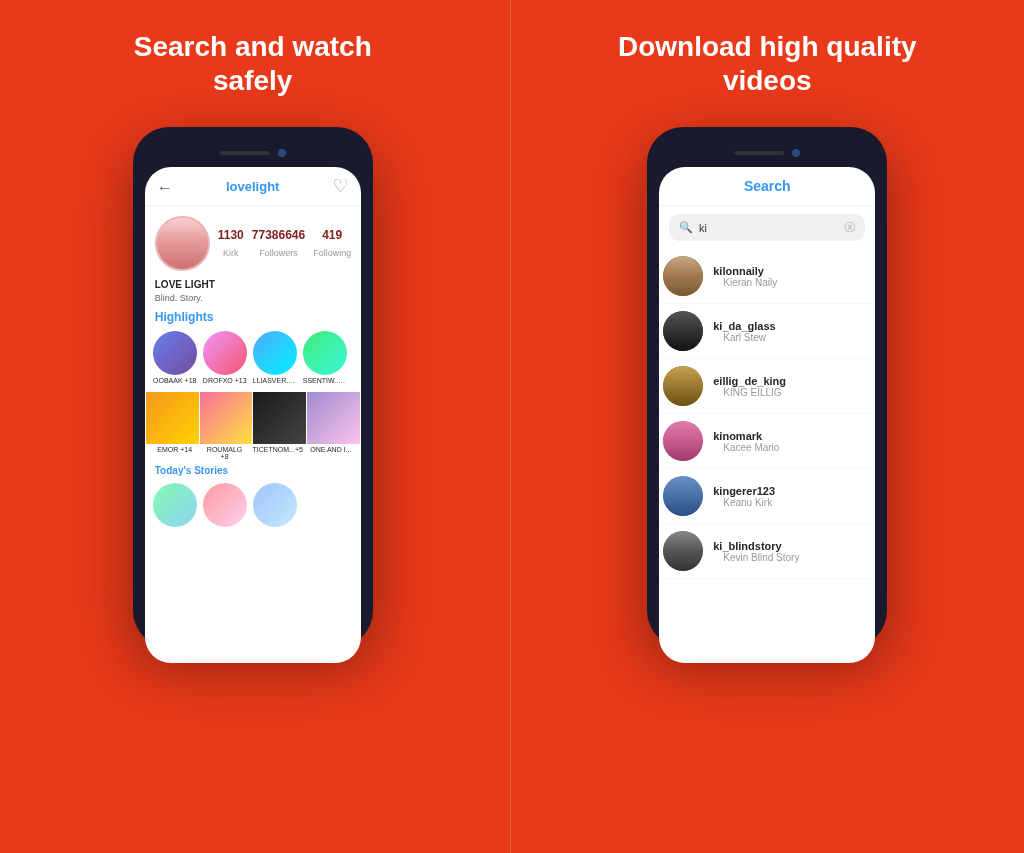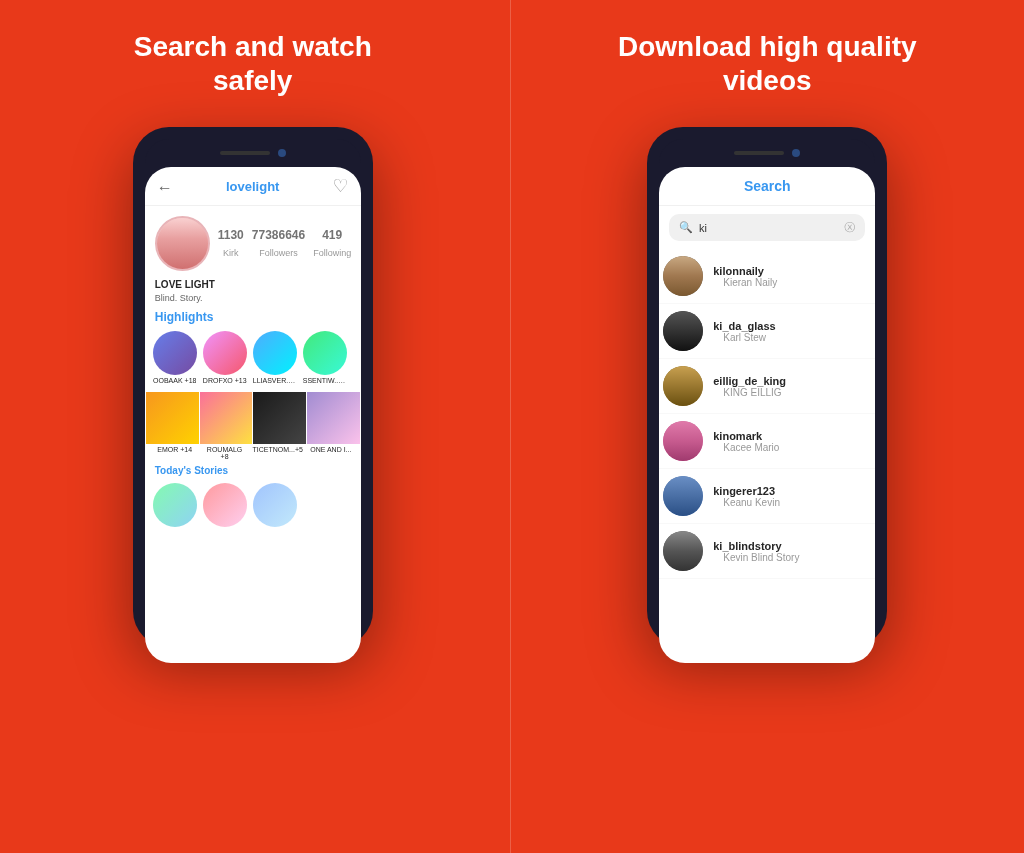--- a/index.html
+++ b/index.html
@@ -142,21 +142,21 @@
       justify-content: space-around;
     }
 
     .stat {
       text-align: center;
     }
 
     .stat-number {
       font-size: 12px;
       font-weight: 700;
-      color: #737373;
+      color: #7f1d1d;
       display: block;
     }
 
     .stat-label {
       font-size: 9px;
       color: #999;
     }
 
     .profile-name {
       padding: 2px 10px;
@@ -480,21 +480,21 @@
             <div class="result-name">Kacee Mario</div>
           </div>
         </div>
 
         <div class="search-result-item">
           <div class="result-avatar av6">
             <div style="width:100%;height:100%;background:linear-gradient(180deg,#6a8fc5 0%,#4a6fa5 50%,#2a4f85 100%);border-radius:50%;"></div>
           </div>
           <div class="result-info">
             <div class="result-username">kingerer123</div>
-            <div class="result-name">Keanu Kevin</div>
+            <div class="result-name">Keanu Kirk</div>
           </div>
         </div>
 
         <div class="search-result-item">
           <div class="result-avatar av7">
             <div style="width:100%;height:100%;background:linear-gradient(180deg,#888 0%,#555 50%,#333 100%);border-radius:50%;"></div>
           </div>
           <div class="result-info">
             <div class="result-username">ki_blindstory</div>
             <div class="result-name">Kevin Blind Story</div>

